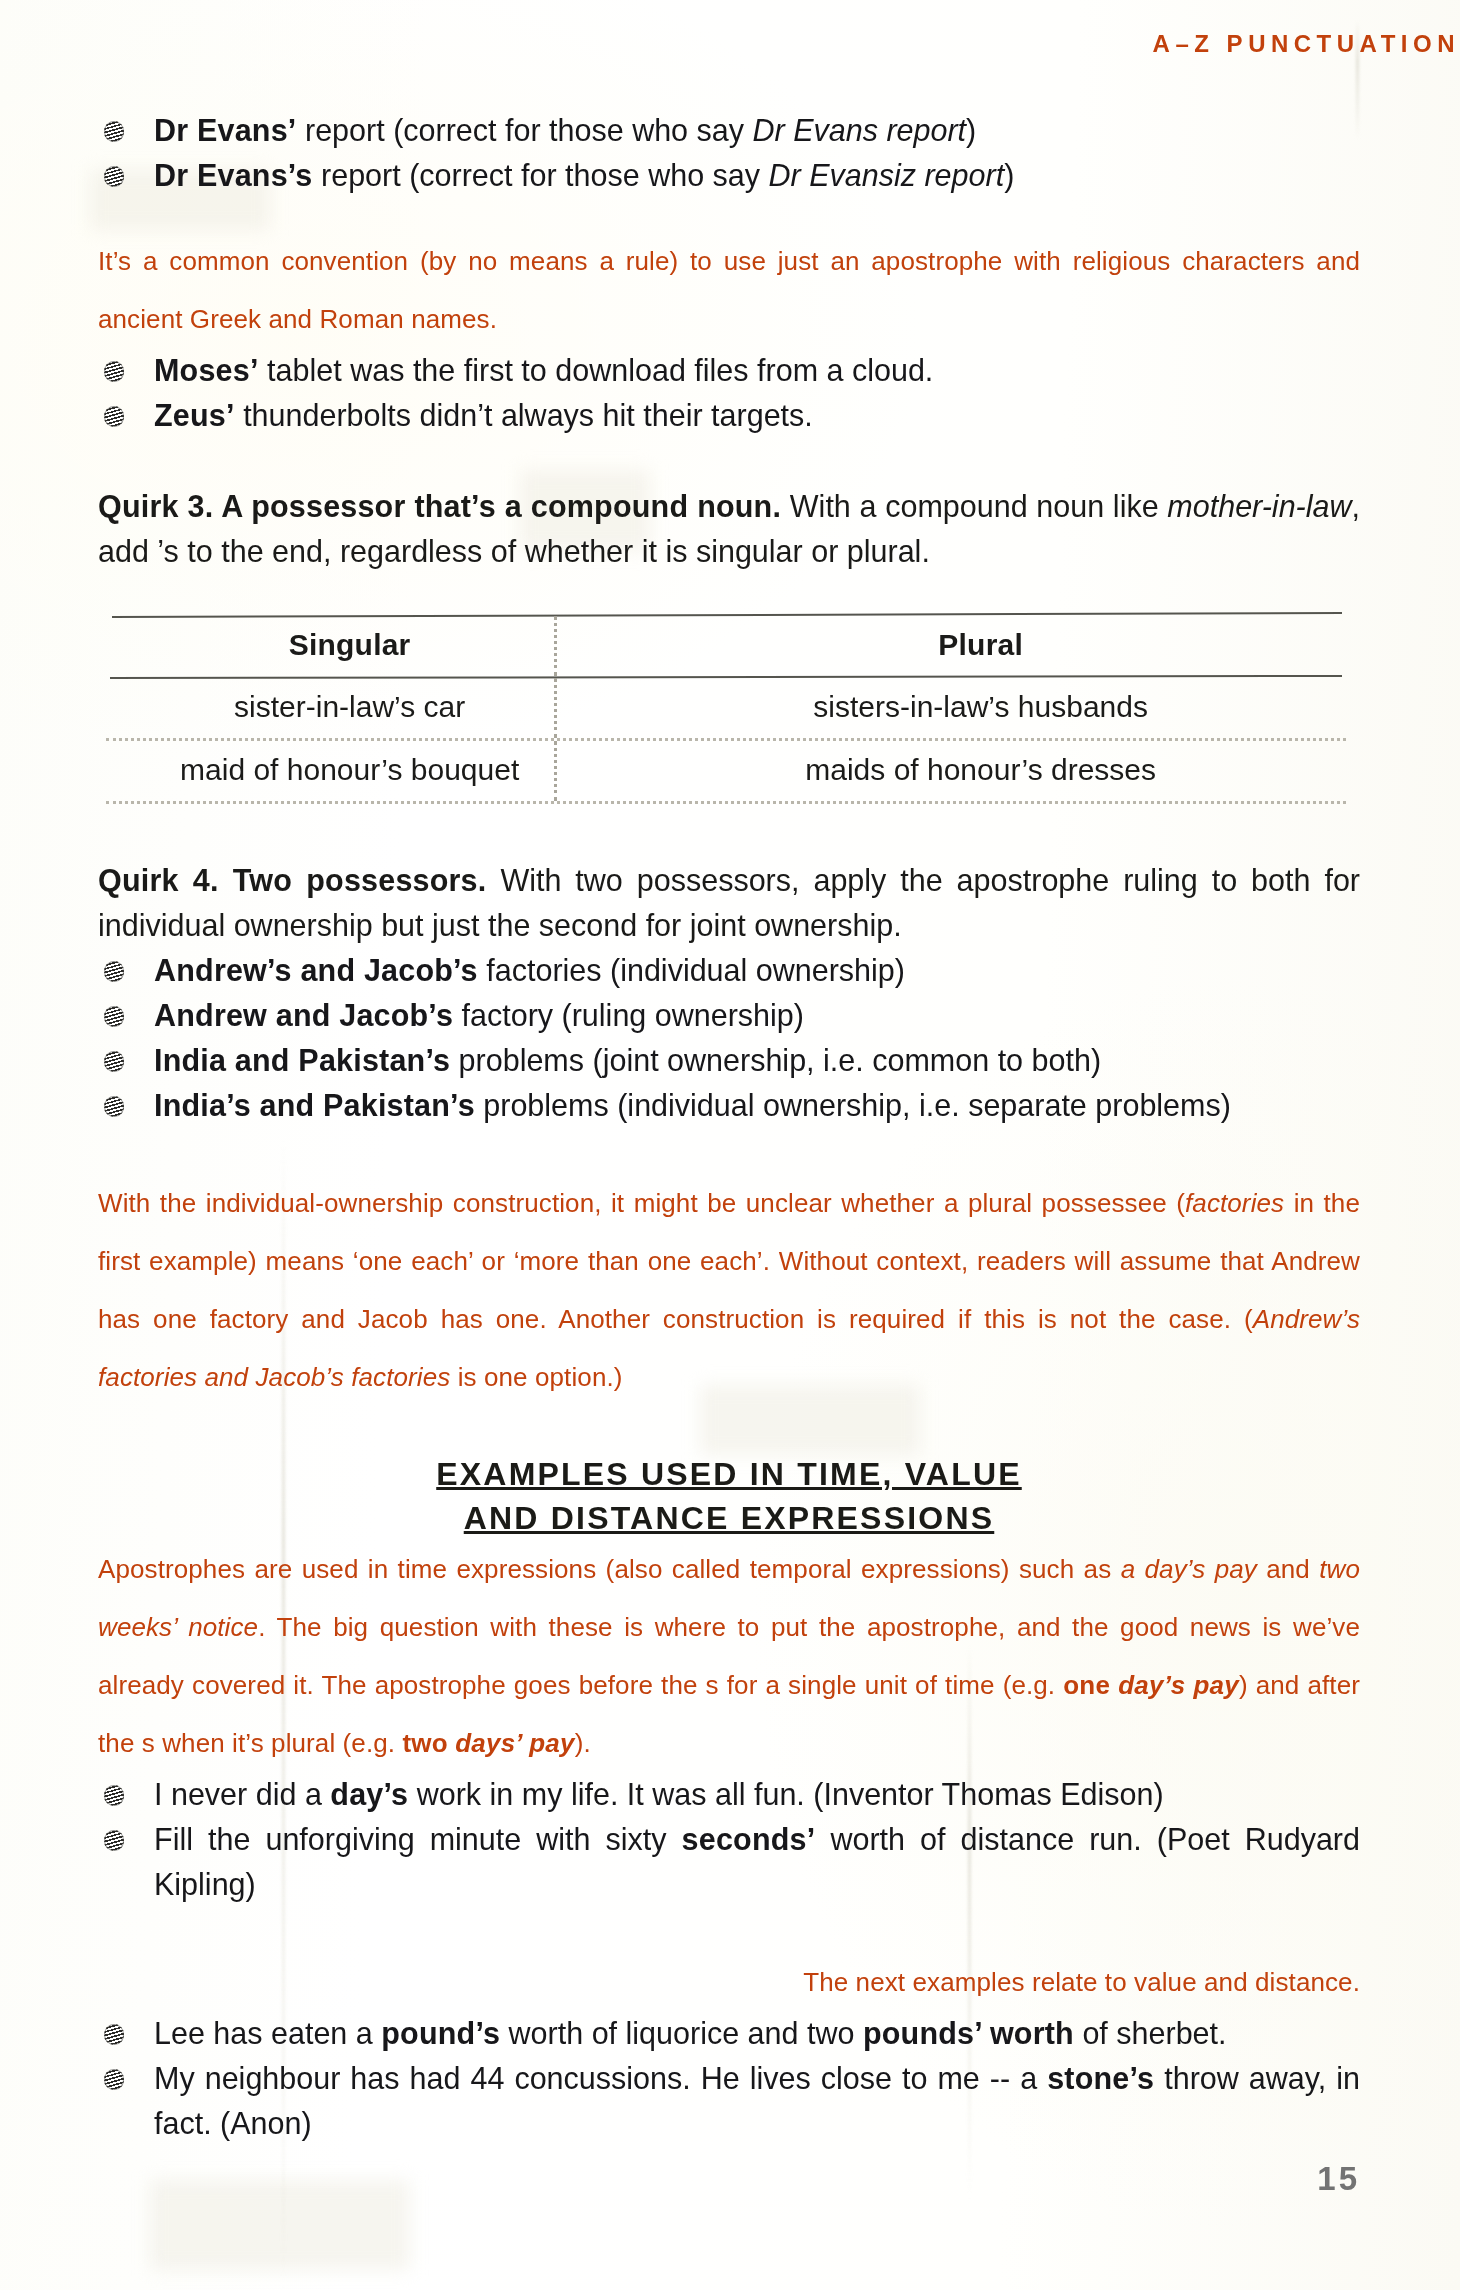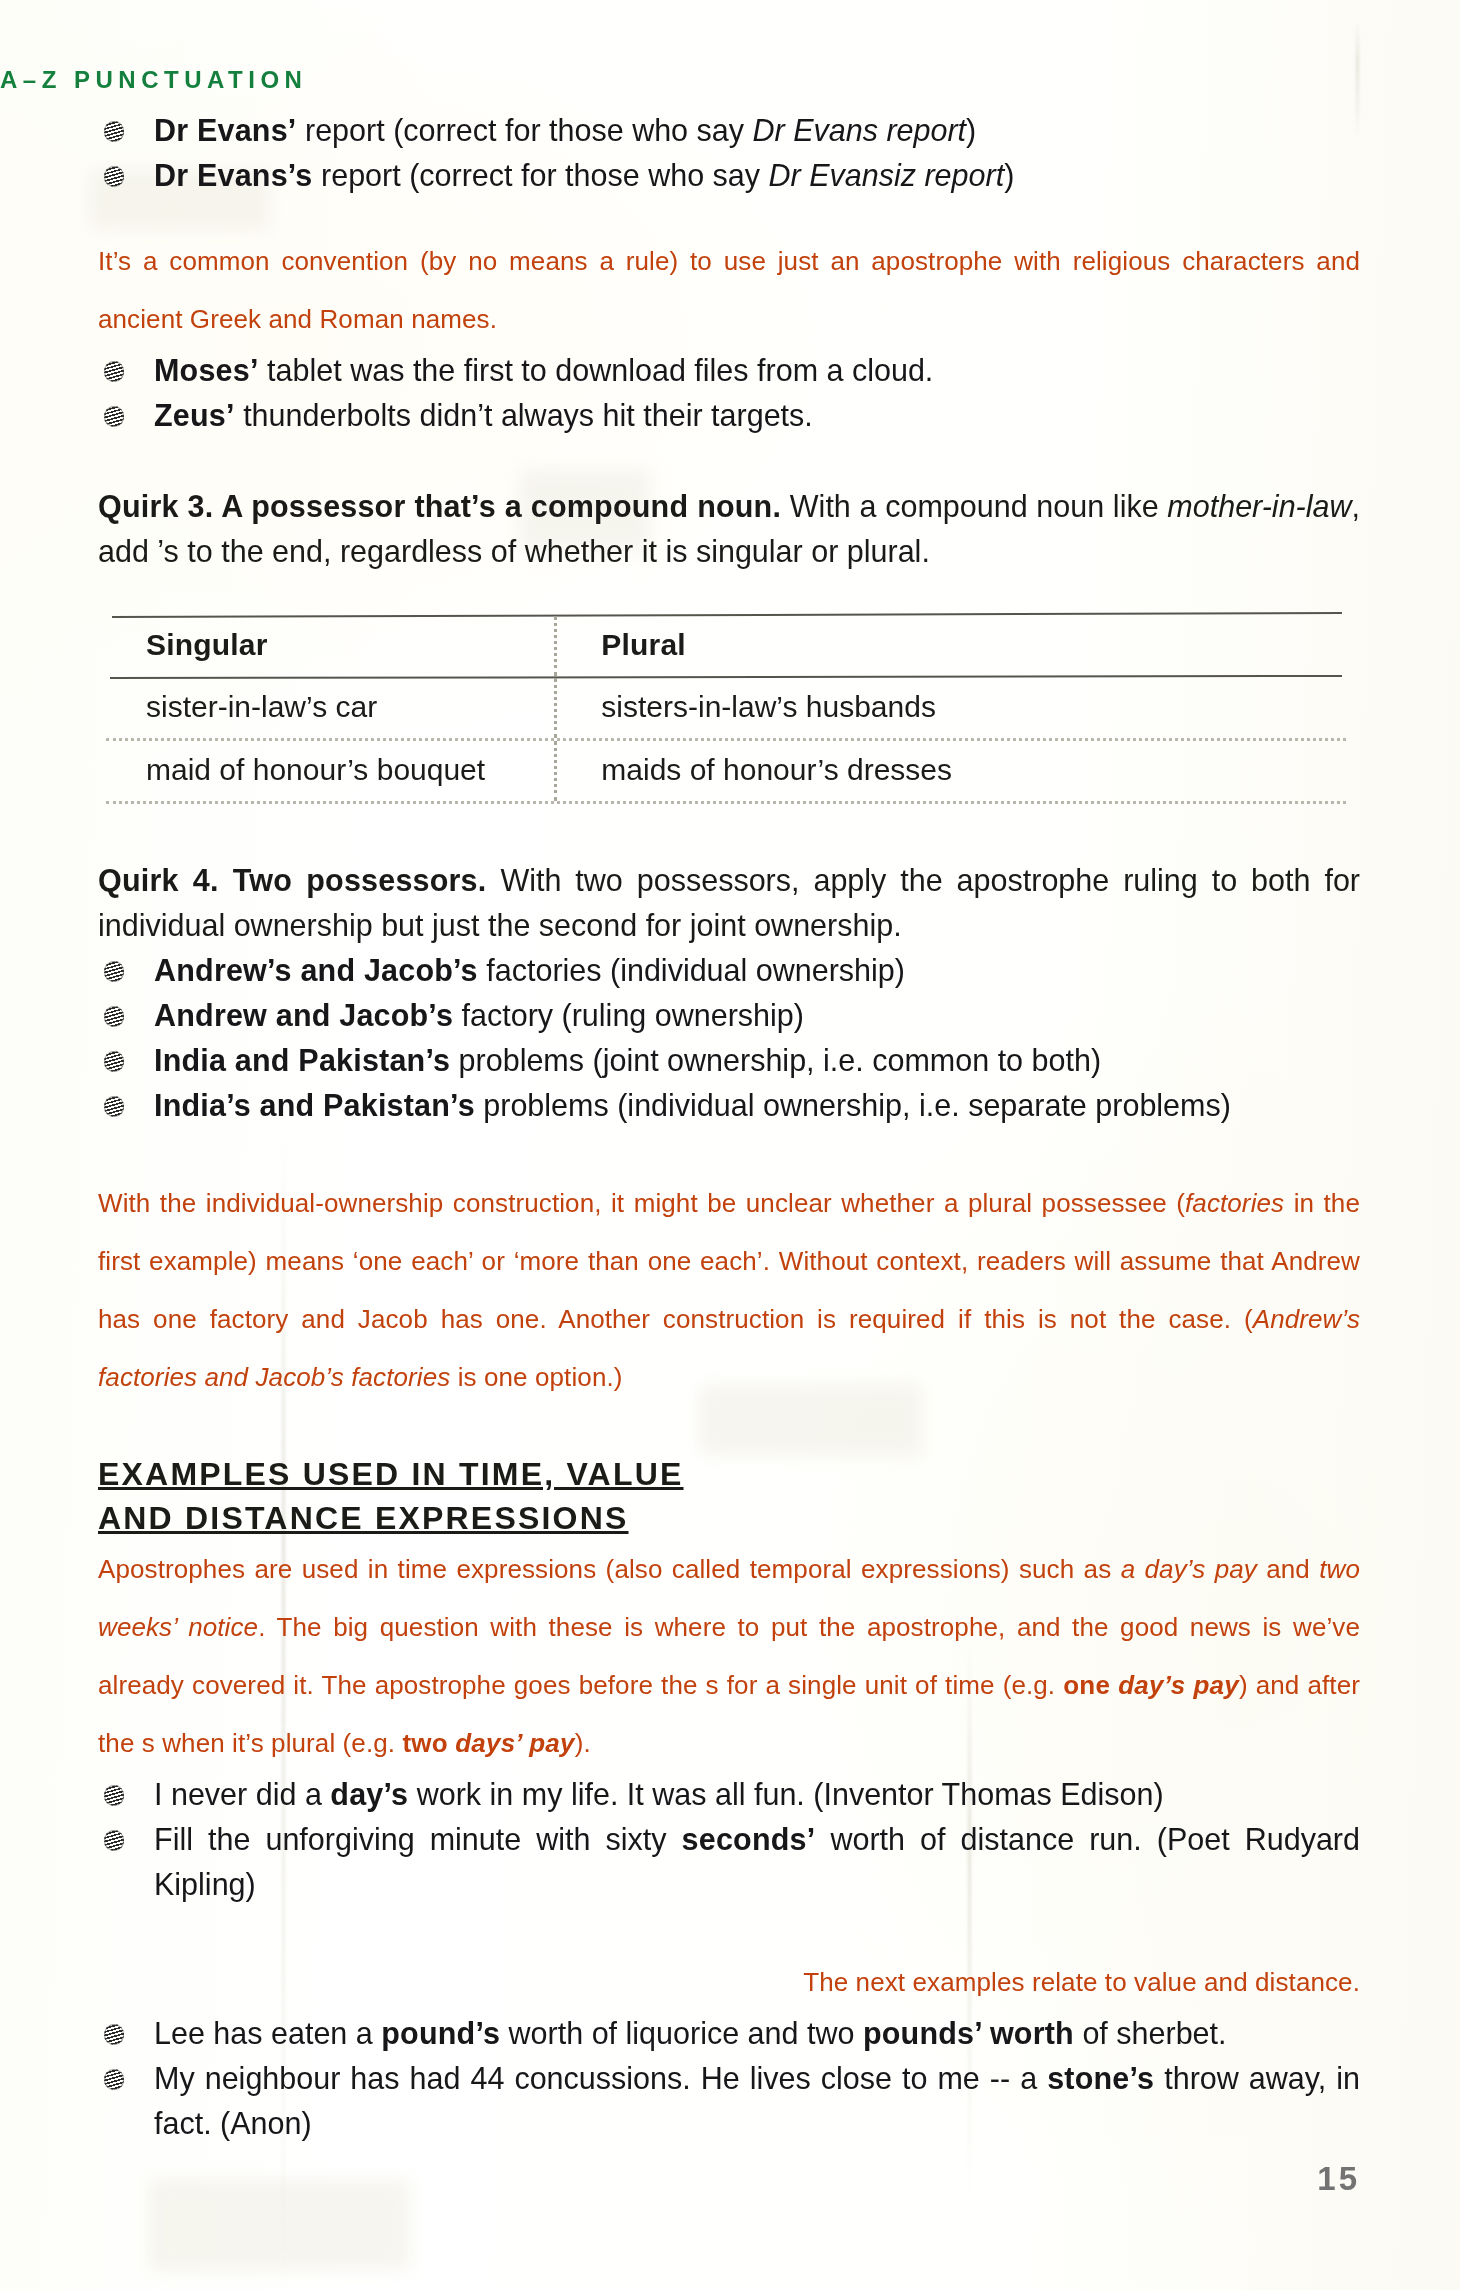--- a/index.html
+++ b/index.html
@@ -44,38 +44,38 @@
     left: 0; top: 0;
     width: 1460px;
     height: 2290px;
   }
 
   
   .running-head {
     position: absolute;
     left: 0; right: 0;
     top: 30px;
-    text-align: left;
+    text-align: right;
     font-size: 24px;
     font-weight: 700;
     letter-spacing: 5.5px;
-    color: #15803d;
-    margin-top: 36px;
+    color: #c2410c;
   }
 
   
   .frame {
     position: absolute;
     left: 98px;
     top: 108px;
     width: 1262px;
   }
 
   p, .bullet-line, .heading, .tbl {
     margin: 0;
+    text-align: center;
   }
 
   .para {
     font-size: 26px;
     line-height: 58px;
     text-align: justify;
     color: #c2410c;
     letter-spacing: 0.1px;
   }
   .para.ragged { text-align: right; }

